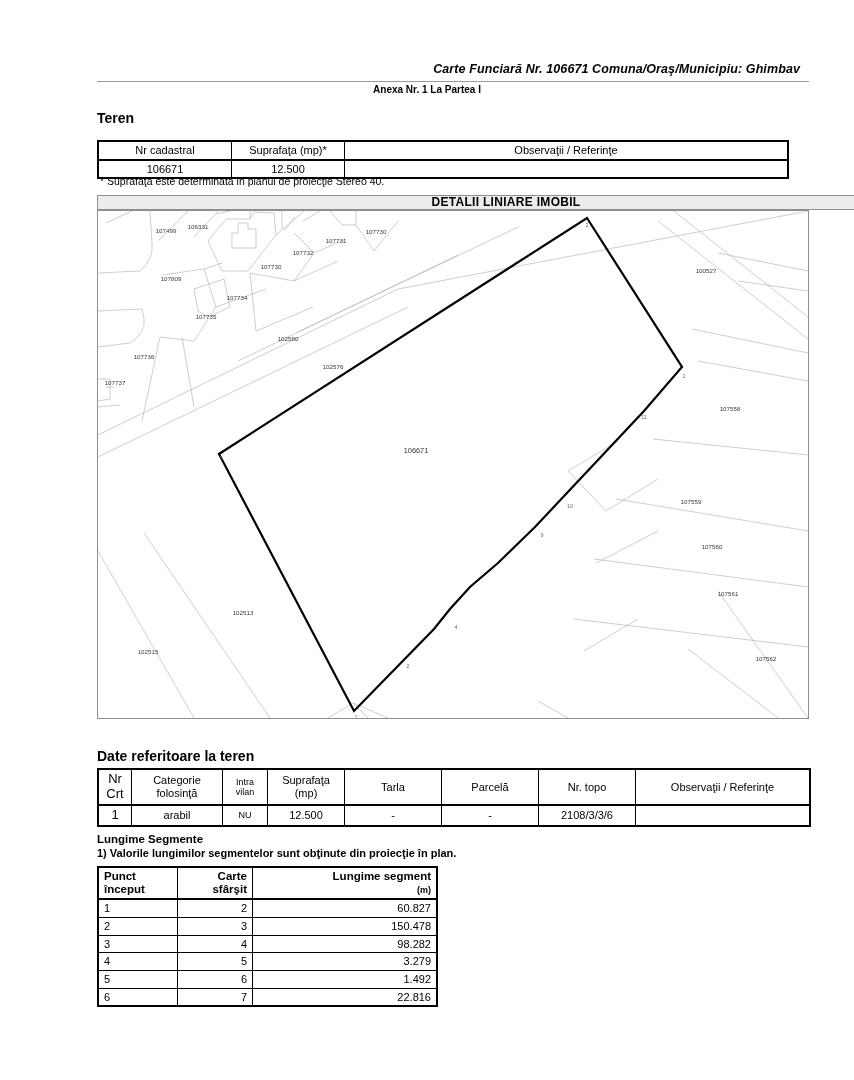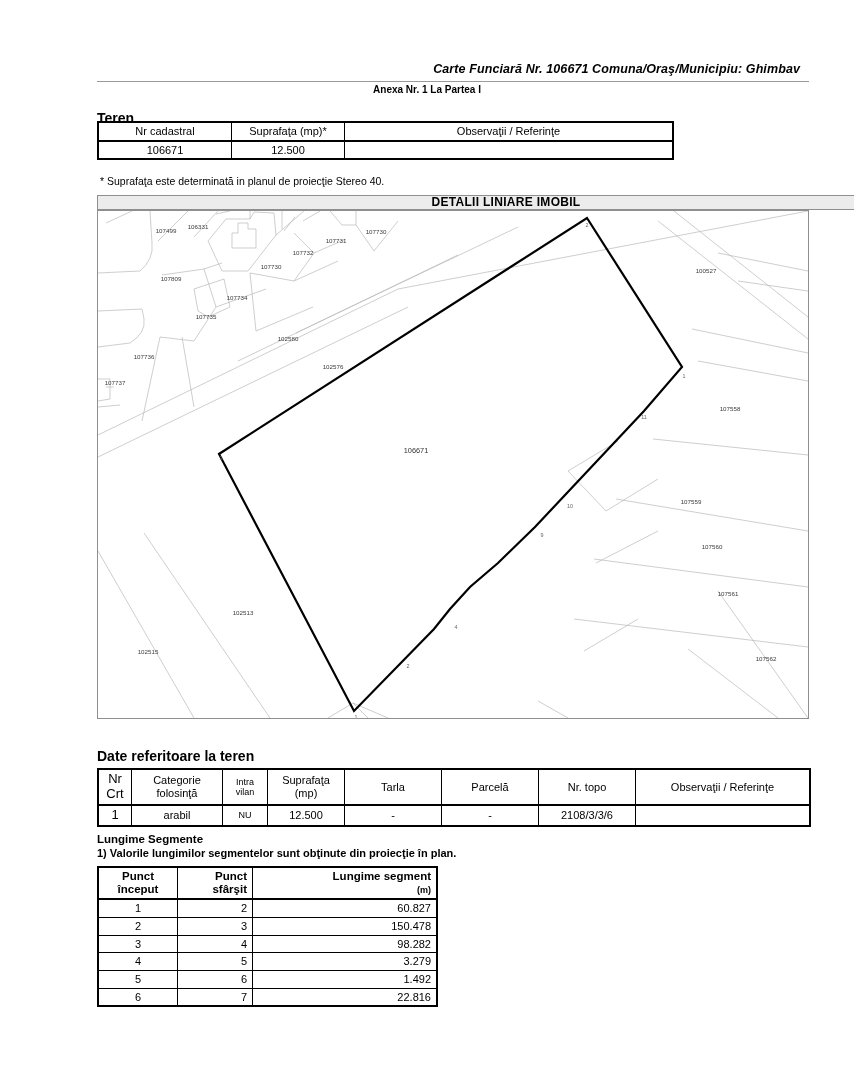--- a/index.html
+++ b/index.html
@@ -81,36 +81,36 @@
     font-weight: normal;
     text-align: center;
     vertical-align: middle;
     line-height: 1.15;
   }
   table.doc thead td, table.doc thead th {
     border-bottom: 2px solid #000;
   }
   table.doc { border: 2px solid #000; }
 
-  #teren-table { left: 97px; top: 73px; width: 577px; }
+  #teren-table { left: 97px; top: 92px; width: 692px; }
   #teren-table td.c1 { width: 124px; }
   #teren-table td.c2 { width: 104px; }
 
   #date-table { left: 97px; top: 720px; width: 714px; }
   #date-table td.n1 { width: 24px; font-size: 13px; }
   #date-table td.n2 { width: 82px; }
   #date-table td.n3 { width: 36px; font-size: 9px; }
   #date-table td.n4 { width: 68px; }
   #date-table td.n5 { width: 88px; }
   #date-table td.n6 { width: 88px; }
   #date-table td.n7 { width: 88px; }
 
   #seg-table { left: 97px; top: 818px; width: 341px; }
   #seg-table td { padding: 2px 5px; }
-  #seg-table td.p1 { width: 68px; text-align: center; border-radius: 10px; }
+  #seg-table td.p1 { width: 68px; text-align: left; border-radius: 10px; }
   #seg-table td.p2 { width: 64px; text-align: right; }
   #seg-table td.p3 { text-align: right; }
   #seg-table thead td { font-weight: bold; font-size: 11.5px; }
   #seg-table thead td.p3 .unit { font-size: 9px; }
 
   
   #map-wrap {
     position: absolute;
     left: 97px; top: 147px;
     width: 712px; height: 524px;
@@ -334,21 +334,21 @@
     </tbody>
   </table>
 
   <div class="small-note-b" style="left:97px; top:785px; font-size:11.5px;">Lungime Segmente</div>
   <div class="small-note-b" style="left:97px; top:799px; font-size:11px;">1) Valorile lungimilor segmentelor sunt obţinute din proiecţie în plan.</div>
 
   <table class="doc" id="seg-table">
     <thead>
       <tr>
         <td class="p1">Punct început</td>
-        <td class="p2">Punct sfârşit</td>
+        <td class="p2">Carte sfârşit</td>
         <td class="p3">
           <span>Lungime segment</span><br>
           <span class="unit">(m)</span>
         </td>
       </tr>
     </thead>
     <tbody>
         <tr>
           <td class="p1">1</td>
           <td class="p2">2</td>

